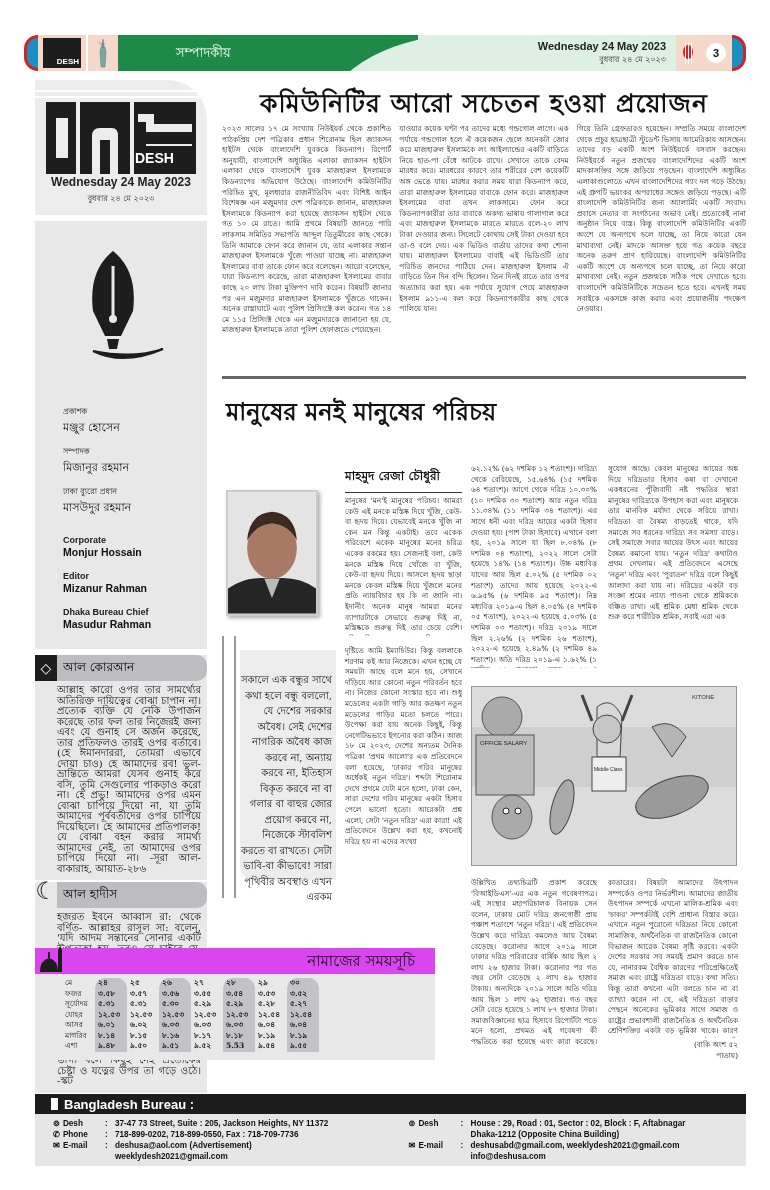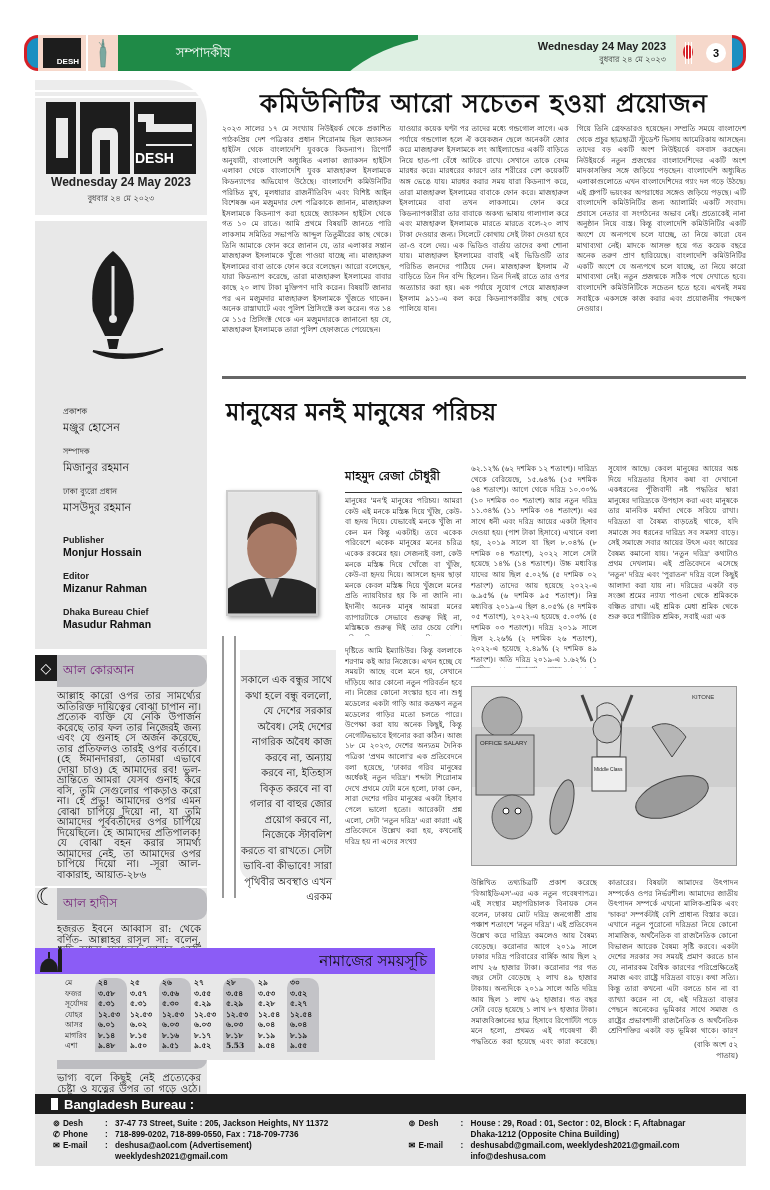--- a/index.html
+++ b/index.html
@@ -35,27 +35,27 @@
   .mast-date-bn { position: absolute; left: 0; right: 0; top: 112px; text-align: center; font-size: 8px; color: #333; }
   .staff-panel { background: #e8e8e8; margin-top: 6px; height: 428px; position: relative; }
   .quill { position: absolute; left: 28px; top: 20px; width: 115px; height: 130px; }
   .staff { position: absolute; left: 28px; width: 140px; }
   .staff .role-bn { font-size: 8px; color: #222; }
   .staff .name-bn { font-size: 11px; font-weight: normal; color: #111; margin-top: 1px; }
   .staff .role-en { font-family: "Liberation Sans", sans-serif; font-weight: bold; font-size: 9px; color: #222; }
   .staff .name-en { font-family: "Liberation Sans", sans-serif; font-weight: bold; font-size: 10.5px; color: #111; margin-top: 1px; }
 
   .rel-box { background: #e8e8e8; position: relative; margin-top: 4px; }
-  .rel-head { height: 32px; background: #bdbdc1; border-radius: 0 10px 10px 0; margin-left: 22px; display: flex; align-items: center; padding-left: 6px; font-size: 12px; color: #701a75; }
+  .rel-head { height: 26px; background: #bdbdc1; border-radius: 0 10px 10px 0; margin-left: 22px; display: flex; align-items: center; padding-left: 6px; font-size: 12px; color: #000000; }
   .rel-icon { position: absolute; left: 0; top: 0; width: 22px; height: 26px; background: #1d1d1d; display: flex; align-items: center; justify-content: center; color: #fff; font-size: 14px; }
   .rel-body { padding: 4px 6px 6px 22px; font-size: 10px; line-height: 10.5px; color: #111; text-align: justify; }
 
   
   .prayer { position: absolute; left: 35px; top: 948px; width: 400px; height: 112px; background: #e8e8e8; }
-  .prayer-head { height: 26px; background: #8b5cf6; display: flex; align-items: center; justify-content: flex-end; padding-right: 8px; font-size: 15px; color: #111; }
+  .prayer-head { height: 26px; background: #d946ef; display: flex; align-items: center; justify-content: flex-end; padding-right: 20px; font-size: 15px; color: #111; }
   .mosque { position: absolute; left: 3px; top: -2px; width: 28px; height: 30px; }
   .prayer-grid { position: absolute; left: 30px; top: 30px; display: flex; }
   .pcol { width: 32px; font-size: 7.5px; line-height: 10.5px; font-weight: bold; }
   .pcol.label { width: 30px; font-weight: normal; }
   .pcol.day { padding-left: 3px; }
   .pcol.shade { background: #c3c3c7; border-radius: 10px 10px 0 0; }
 
   
   .main { position: absolute; left: 222px; top: 84px; width: 524px; }
   .headline1 { font-size: 25px; font-weight: bold; text-align: center; letter-spacing: 1px; height: 34px; font-family: "DejaVu Serif", serif; }
@@ -153,21 +153,21 @@
     </div>
     <div class="staff" style="top:264px">
       <div class="role-bn">ঢাকা ব্যুরো প্রধান</div>
       <div class="name-bn">মাসউদুর রহমান</div>
     </div>
     <div class="staff" style="top:224px">
       <div class="role-bn">সম্পাদক</div>
       <div class="name-bn">মিজানুর রহমান</div>
     </div>
     <div class="staff" style="top:314px">
-      <div class="role-en">Publisher</div>
+      <div class="role-en">Corporate</div>
       <div class="name-en">Monjur Hossain</div>
     </div>
     <div class="staff" style="top:350px">
       <div class="role-en">Editor</div>
       <div class="name-en">Mizanur Rahman</div>
     </div>
     <div class="staff" style="top:386px">
       <div class="role-en">Dhaka Bureau Chief</div>
       <div class="name-en">Masudur Rahman</div>
     </div>

